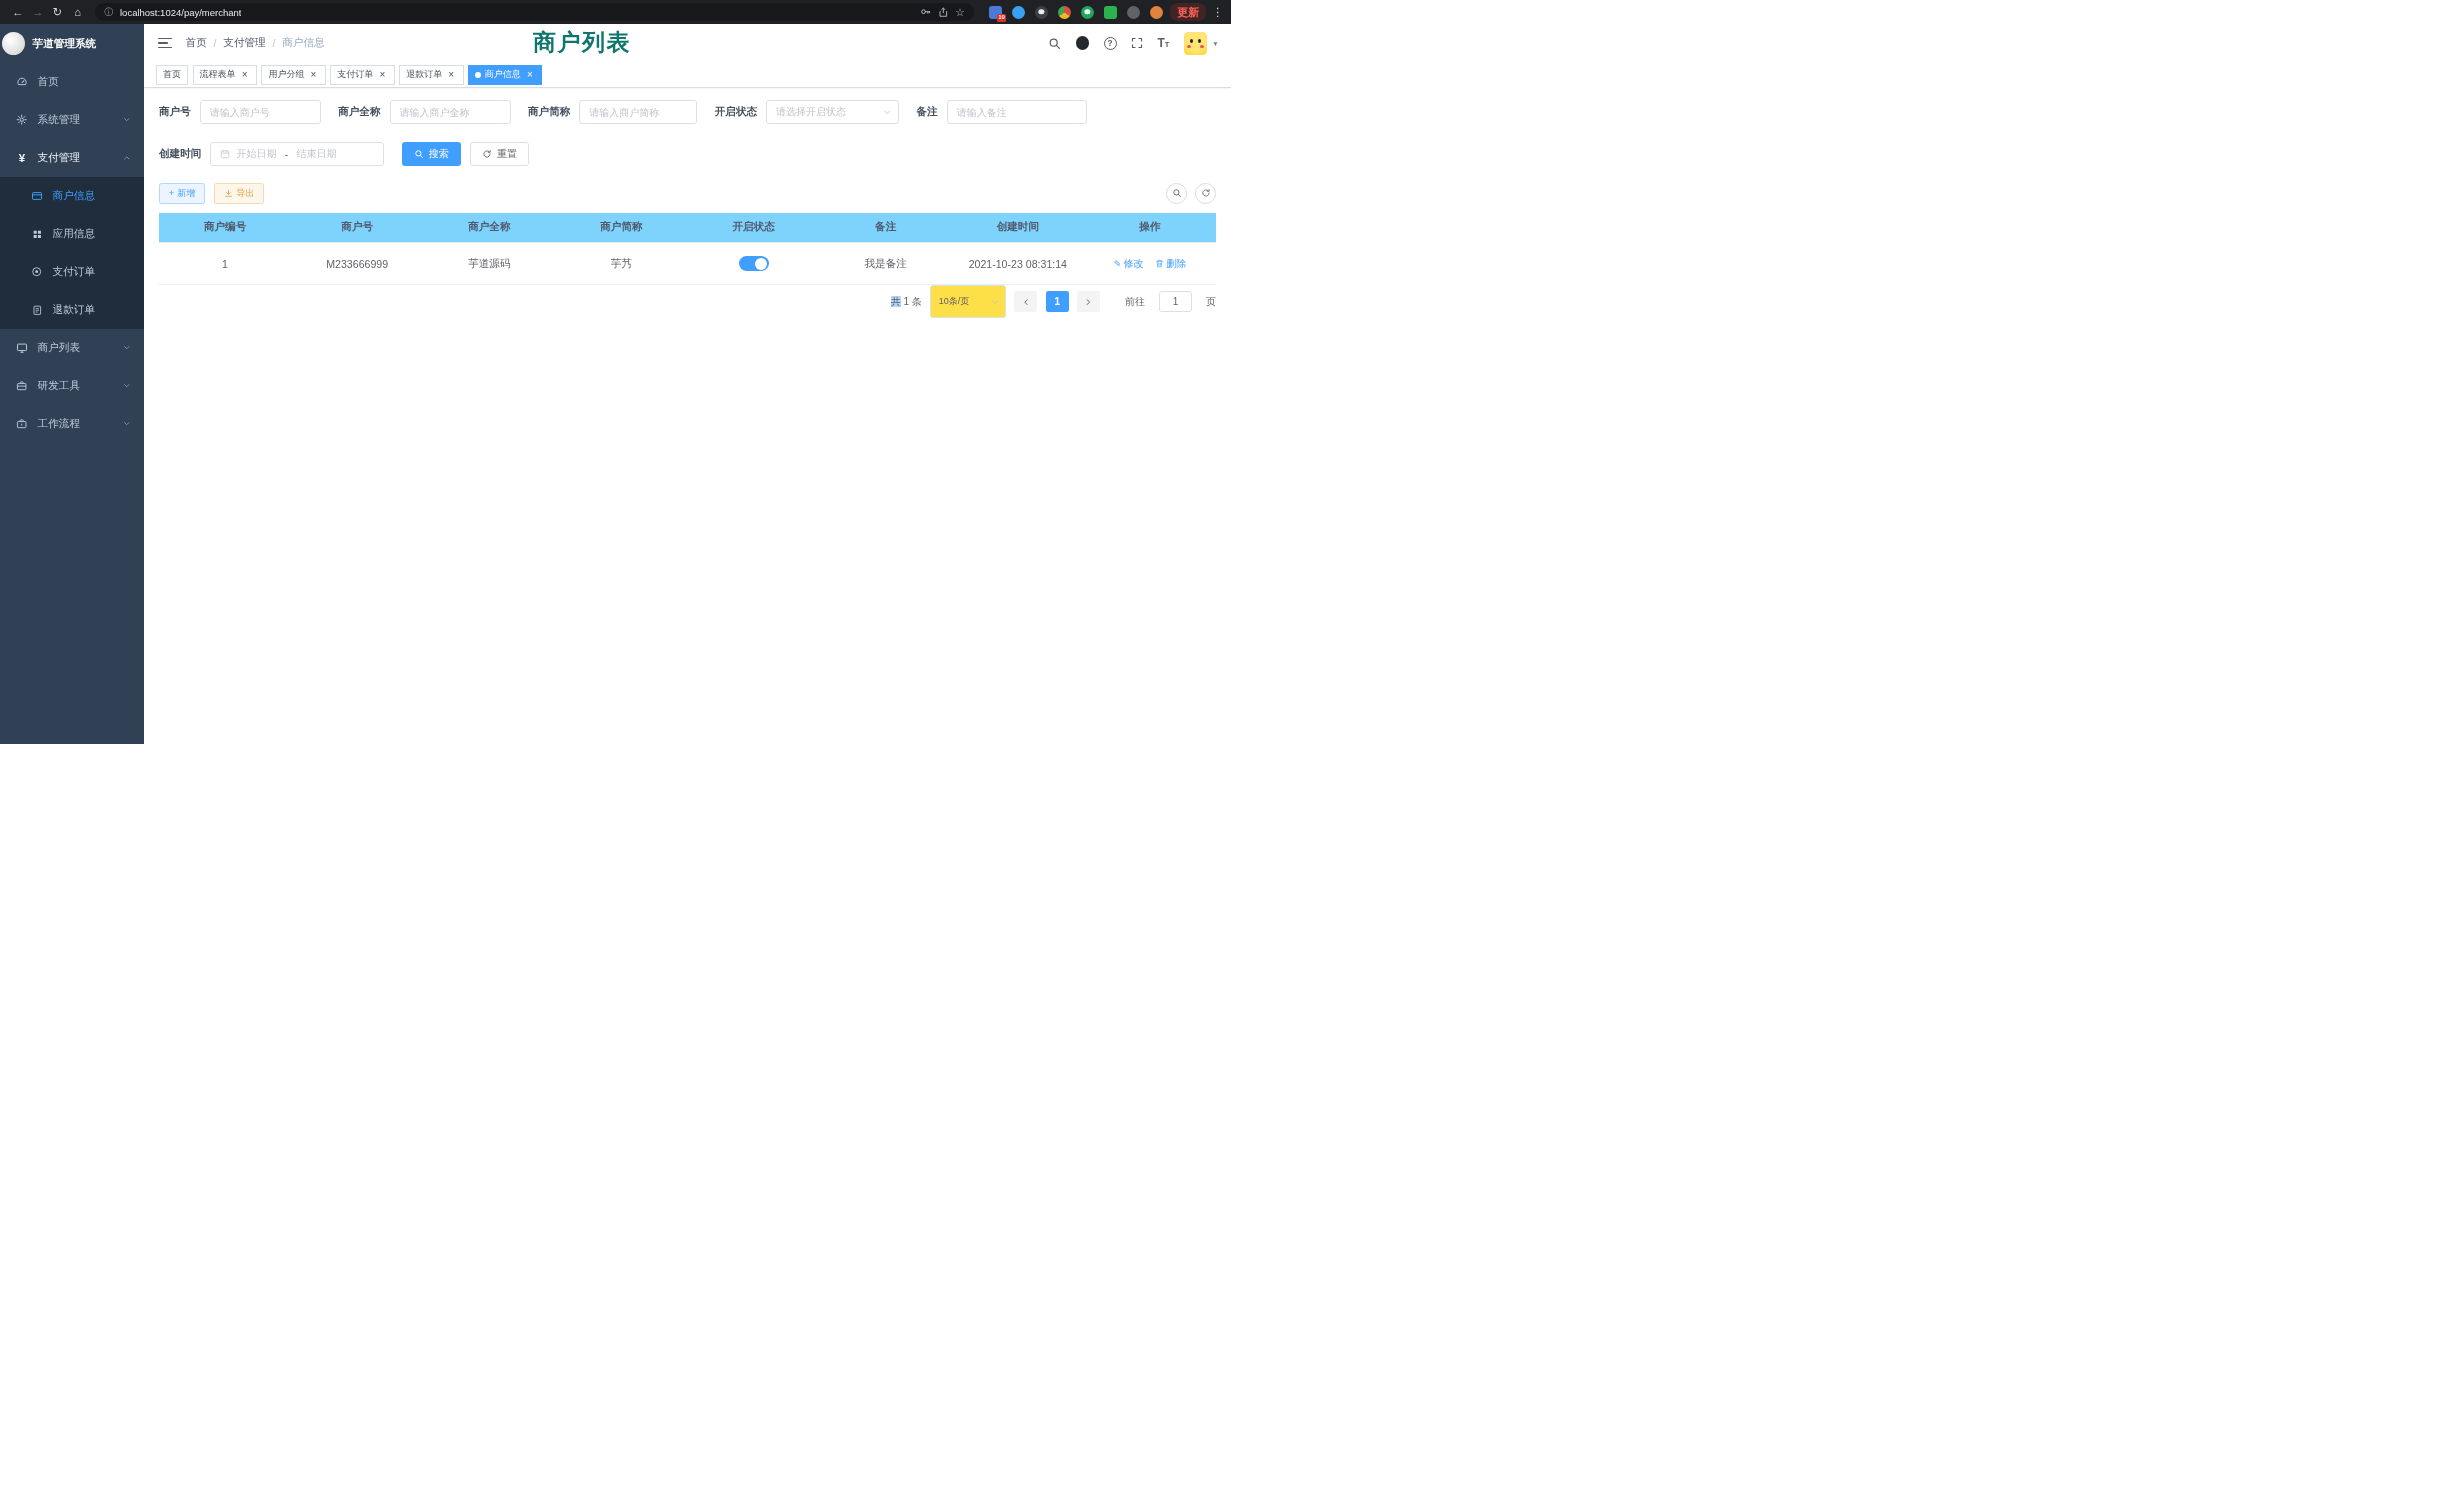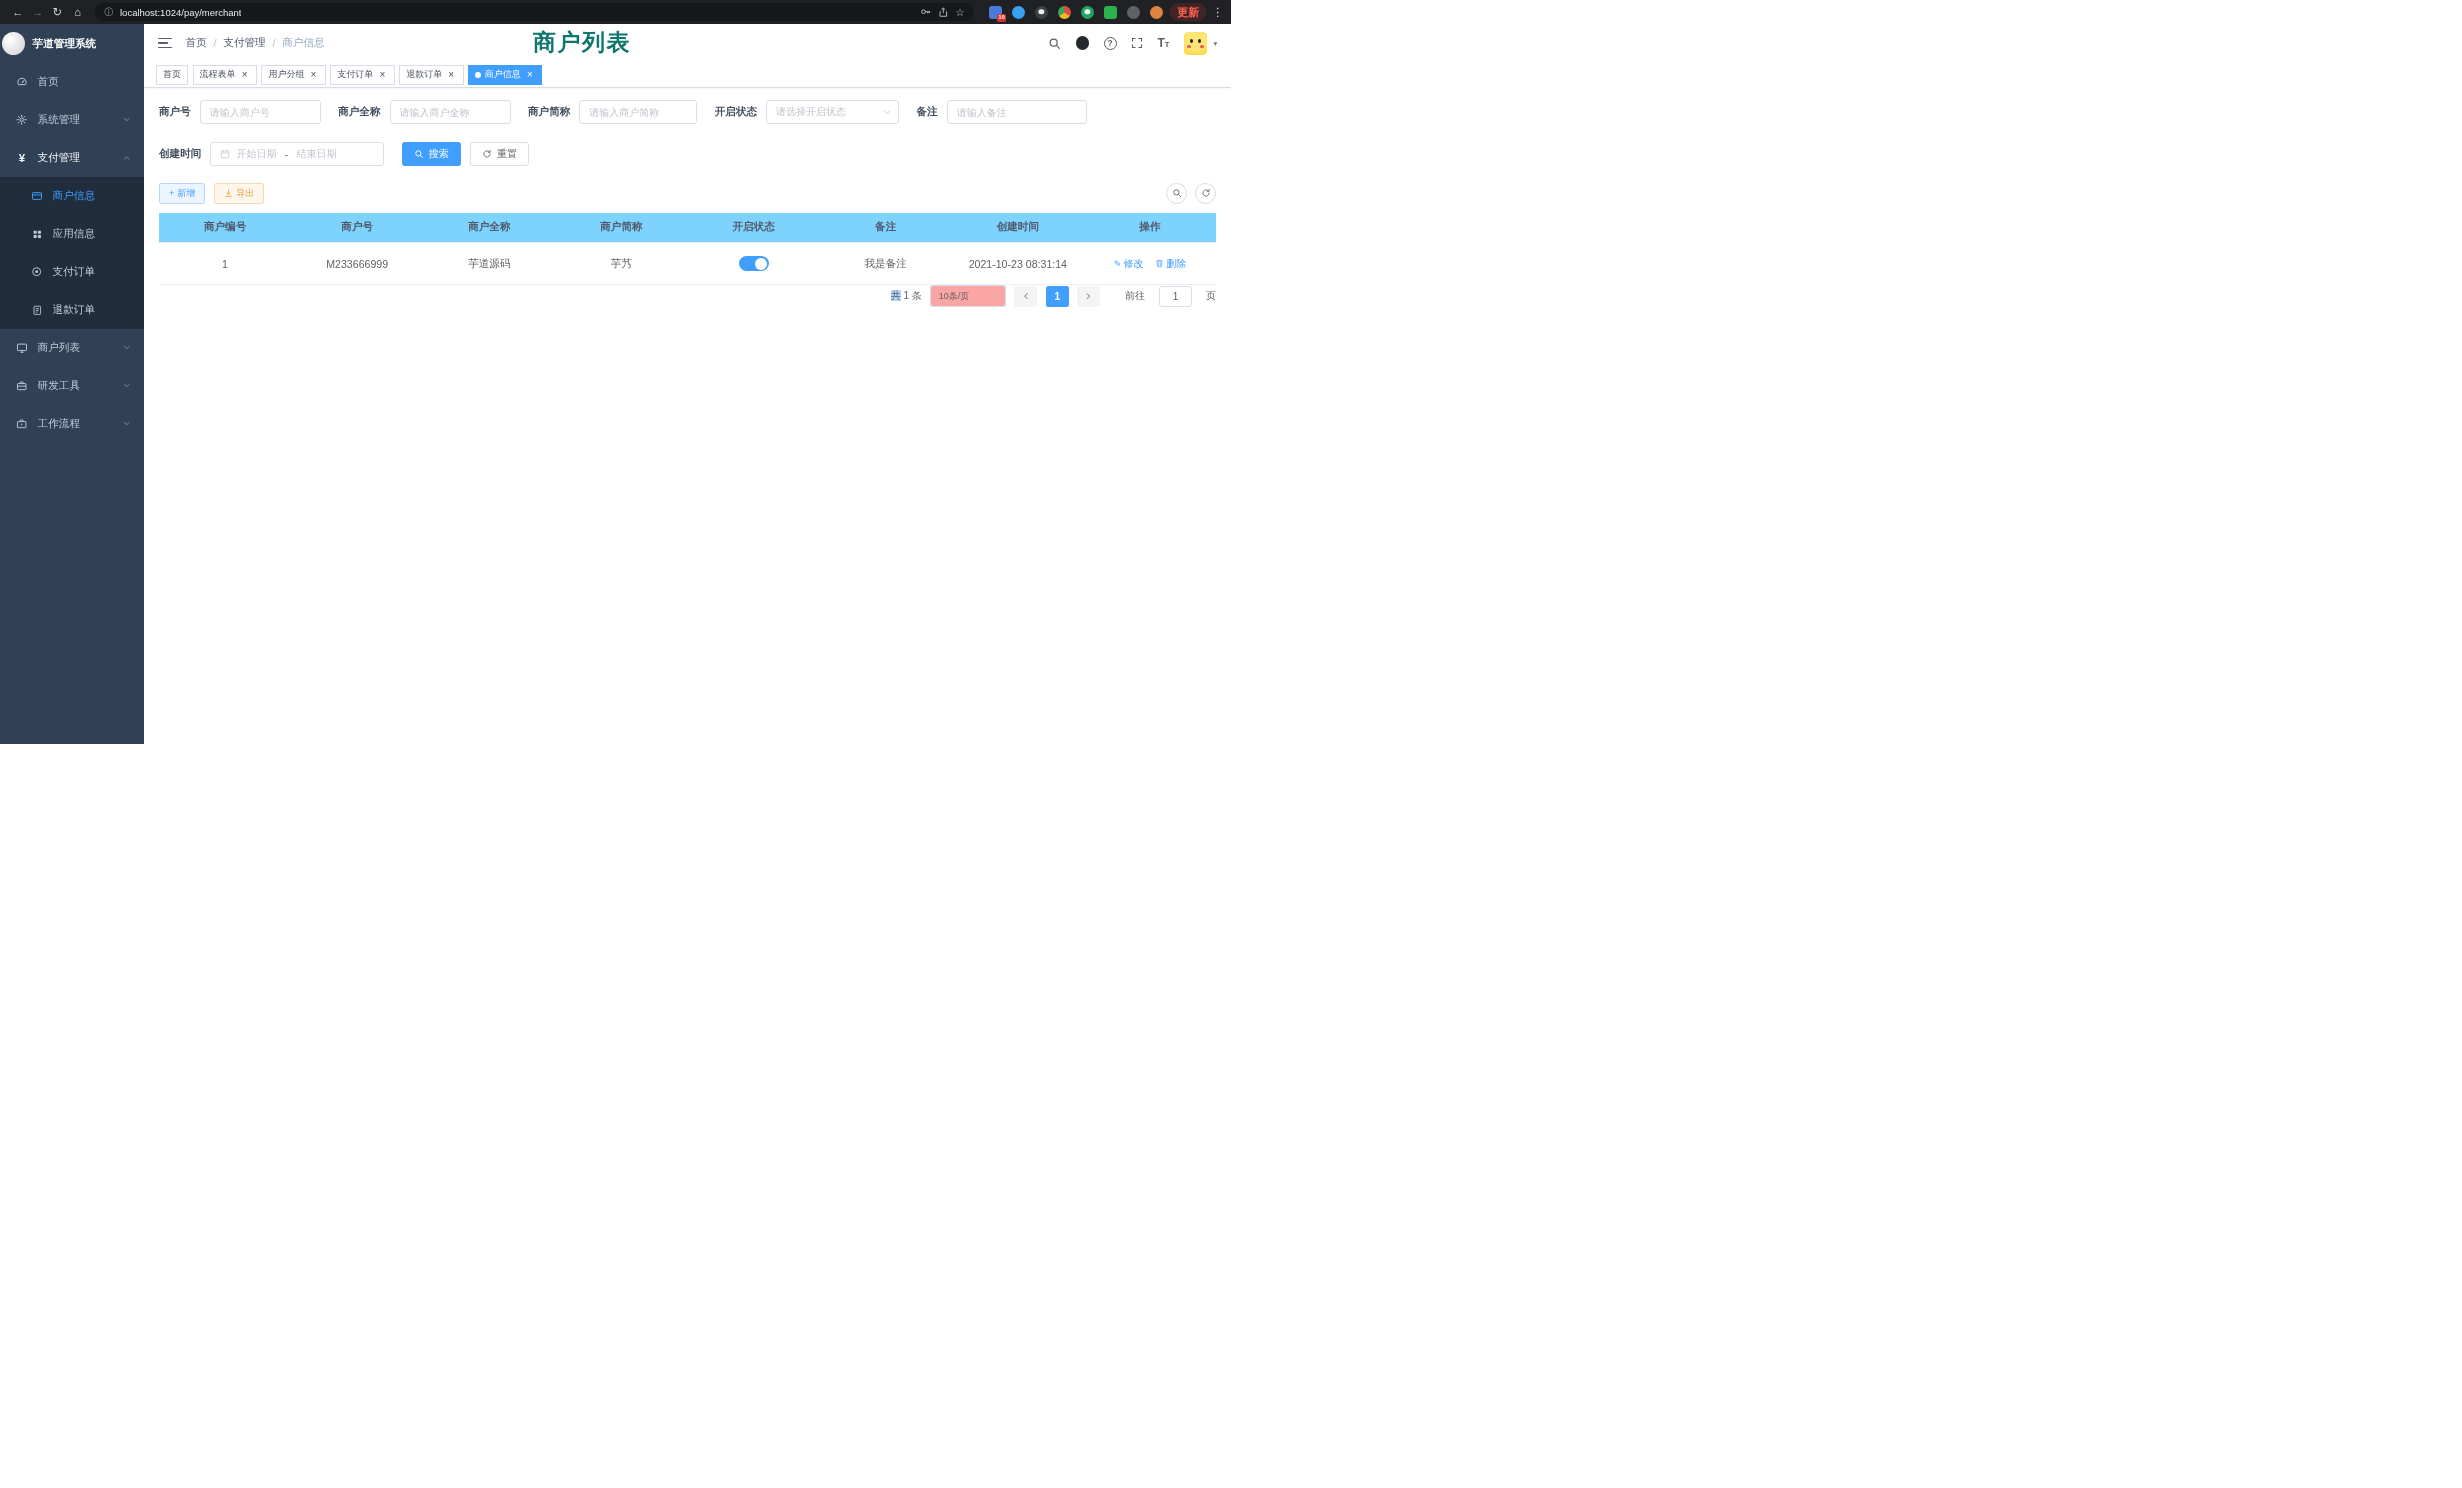--- a/index.html
+++ b/index.html
@@ -103,21 +103,21 @@
   .grid-table td{height:42px;text-align:center;color:#606266;border-bottom:0.8px solid #ebeef5}
   .switch{width:30px;height:15px;border-radius:7.6px;background:#409eff;position:relative;display:inline-block;vertical-align:middle;cursor:pointer}
   .switch::after{content:"";position:absolute;right:1.5px;top:1.5px;width:12px;height:12px;border-radius:50%;background:#fff}
   .op-links{display:inline-flex;align-items:center;gap:11.4px}
   .link{color:#409eff;font-size:10px;display:inline-flex;align-items:center;gap:2.3px;cursor:pointer}
   .link .pen{font-size:9px}
 
   
   .pagination{display:flex;align-items:center;justify-content:flex-end;gap:8.3px;font-size:10px;color:#606266}
   .total .hl{background:#b3d4fc}
-  .psize{width:76px;height:22px;border:0.8px solid #dcdfe6;border-radius:3px;display:flex;align-items:center;justify-content:space-between;padding:0 6px 0 7.6px;font-size:9px;color:#606266;cursor:pointer;background:#fca5a5}
+  .psize{width:76px;height:33px;border:0.8px solid #dcdfe6;border-radius:3px;display:flex;align-items:center;justify-content:space-between;padding:0 6px 0 7.6px;font-size:9px;color:#606266;cursor:pointer;background:#fde047}
   .psize .caret{color:#c0c4cc;display:flex}
   .pg-btn{min-width:23px;height:21px;background:#f4f4f5;border-radius:2.3px;display:flex;align-items:center;justify-content:center;color:#606266;cursor:pointer}
   .pg-btn.active{background:#409eff;color:#fff;font-weight:700}
   .goto{display:flex;align-items:center;gap:14px}
   .goto-input{width:33px;height:21px;border:0.8px solid #dcdfe6;border-radius:3px;text-align:center;font-size:10px;color:#606266;outline:none;font-family:inherit}
 </style>
 </head>
 <body>
 
 <div class="browser-bar">

